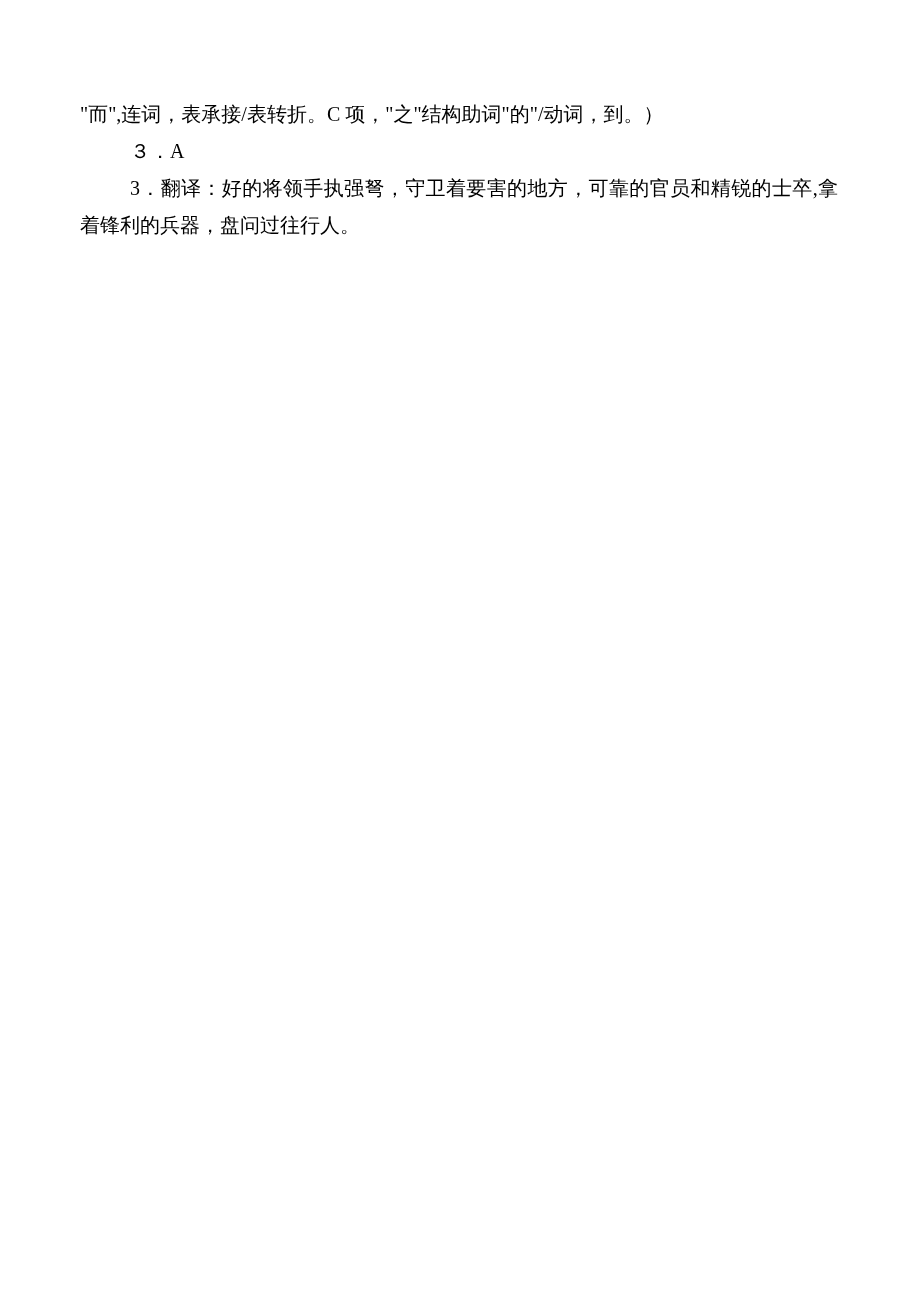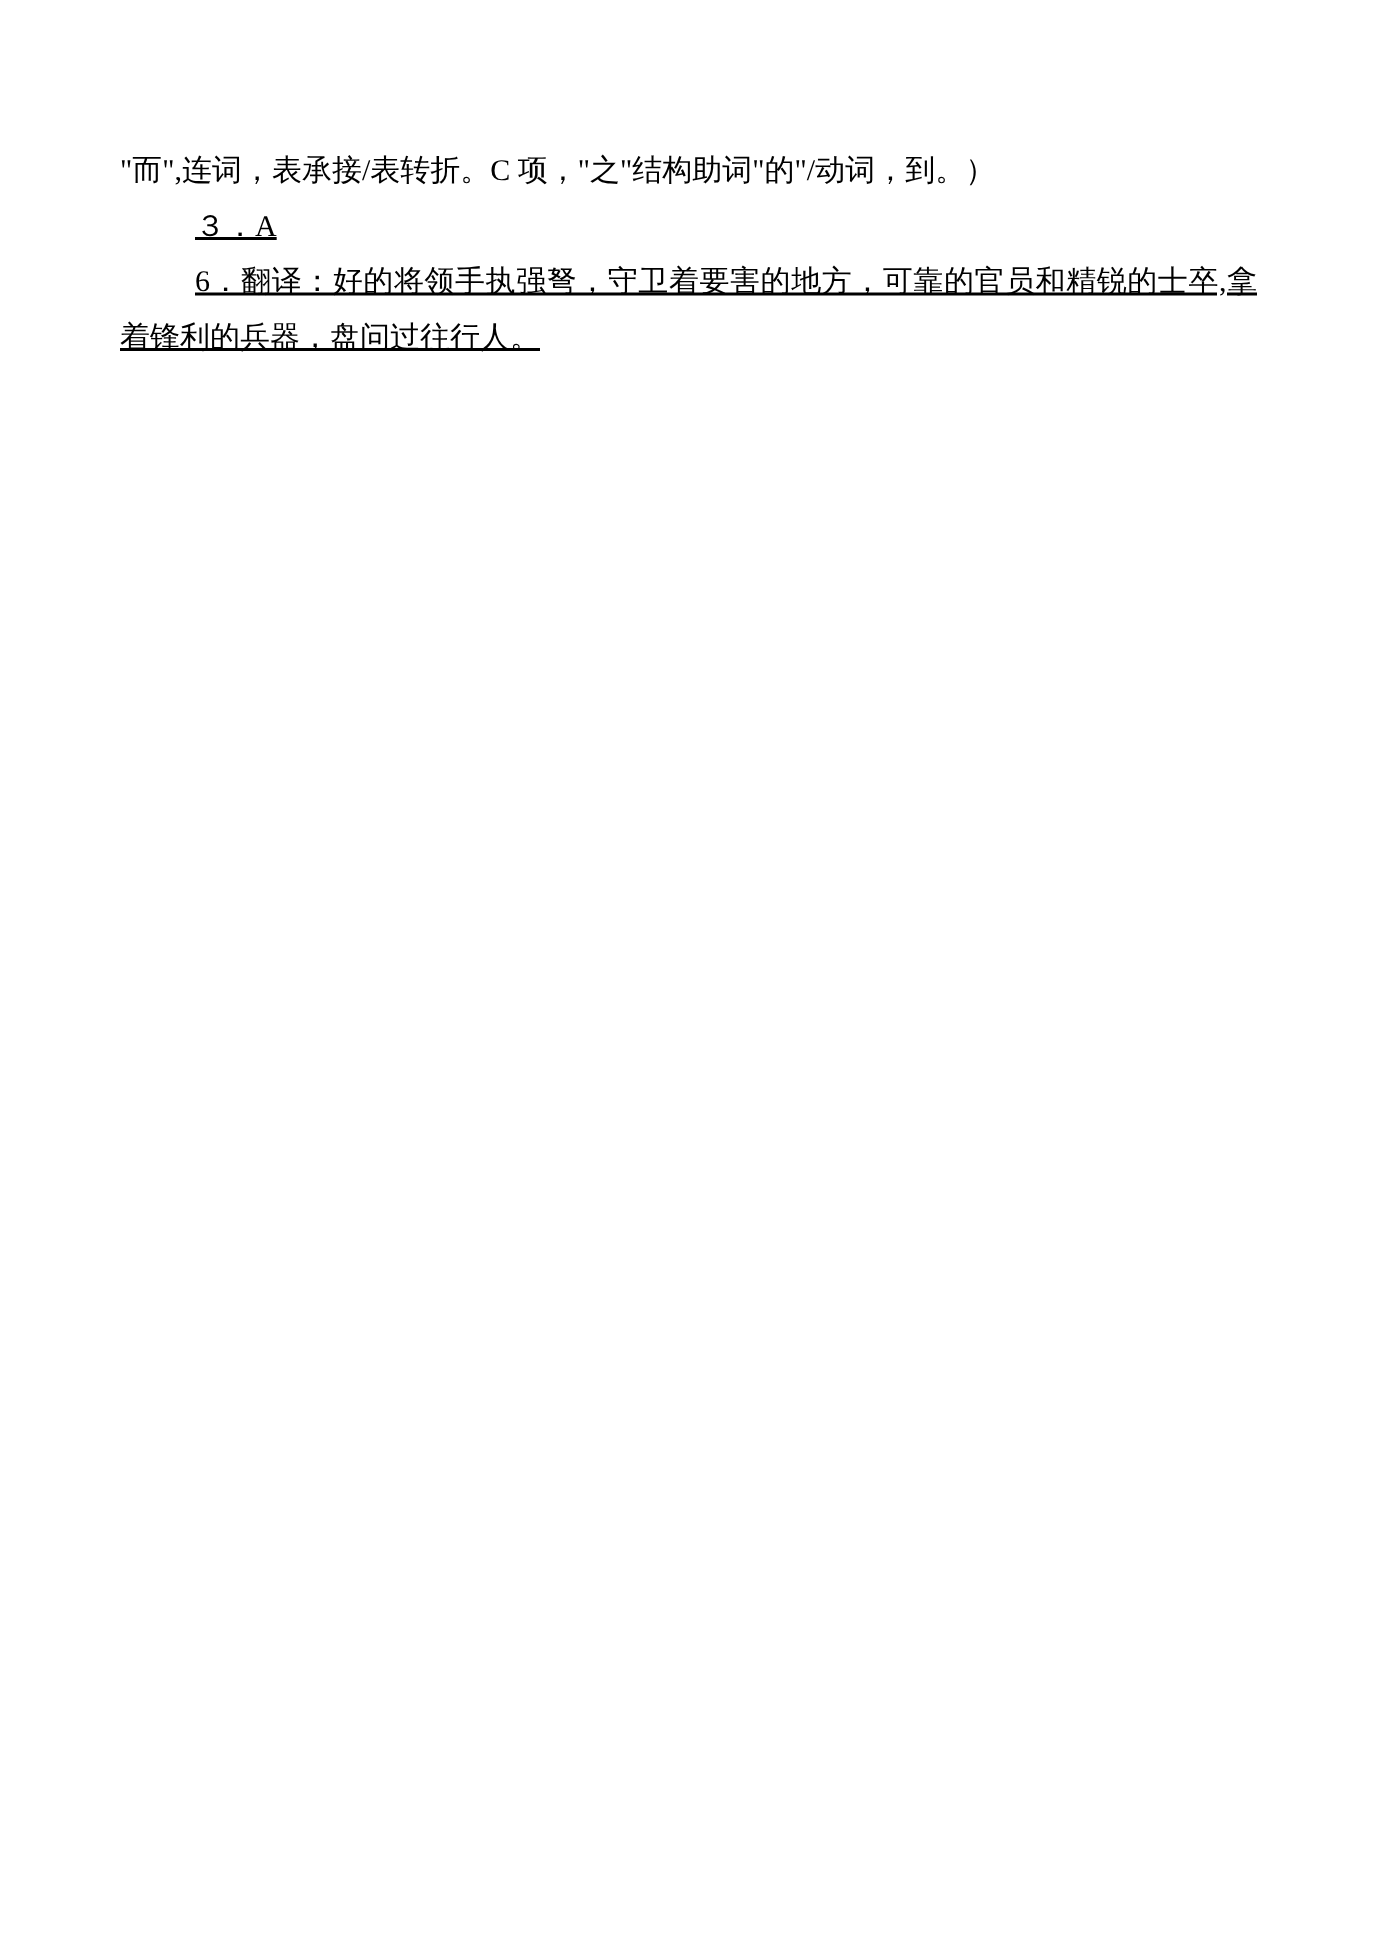--- a/index.html
+++ b/index.html
@@ -16,23 +16,22 @@
       padding-right: 82px;
     }
     .content {
       text-align: justify;
     }
     .first-line {
       text-indent: 0;
     }
     .indented {
       text-indent: 2.5em;
-      text-decoration: underline;
     }
   </style>
 </head>
 <body>
 
 <div class="content">
   <p class="first-line">"而",连词，表承接/表转折。C 项，"之"结构助词"的"/动词，到。）</p>
   <p class="indented">３．A</p>
-  <p class="indented">6．翻译：好的将领手执强弩，守卫着要害的地方，可靠的官员和精锐的士卒,拿着锋利的兵器，盘问过往行人。</p>
+  <p class="indented">3．翻译：好的将领手执强弩，守卫着要害的地方，可靠的官员和精锐的士卒,拿着锋利的兵器，盘问过往行人。</p>
 </div>
 
 </body></html>

